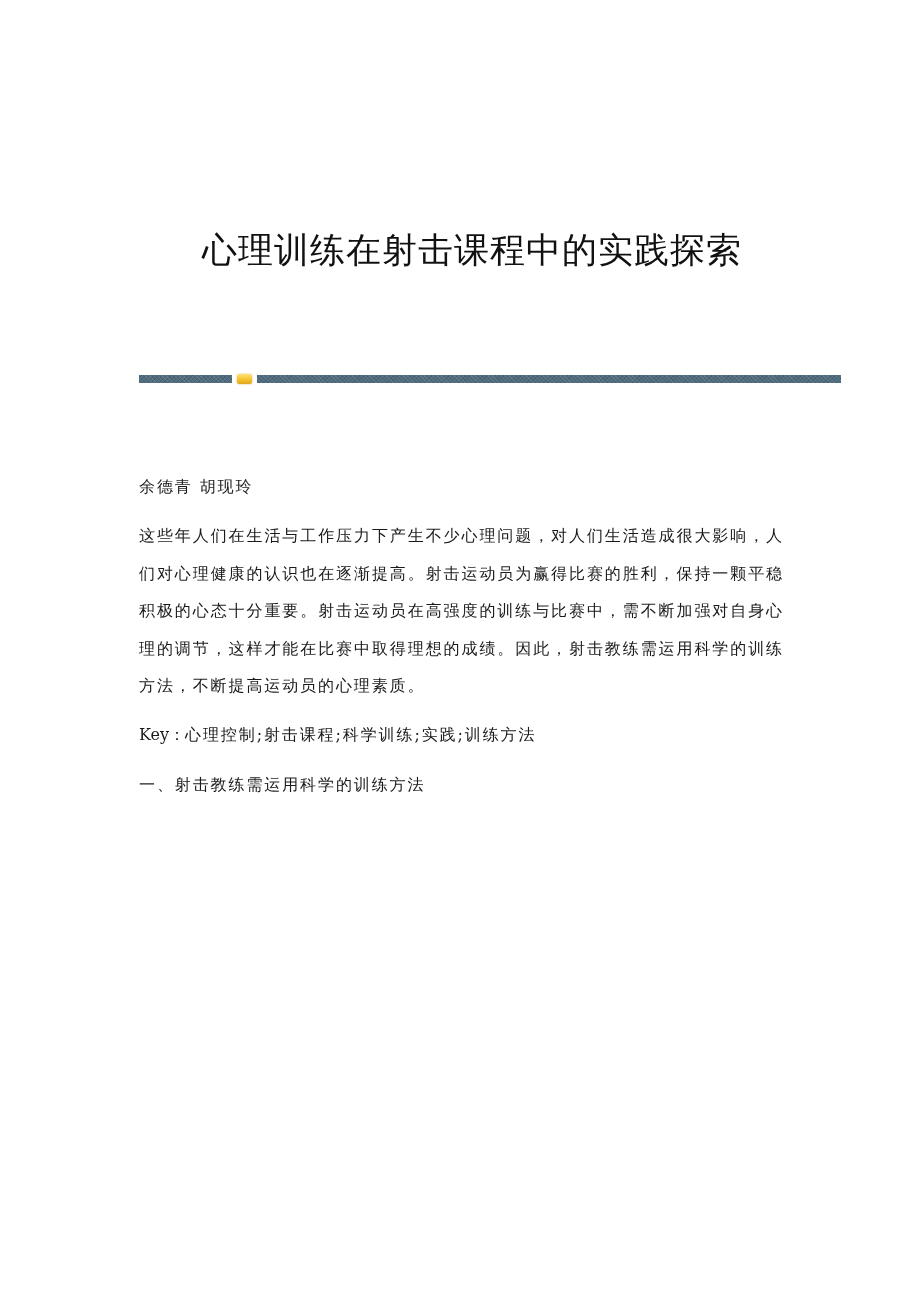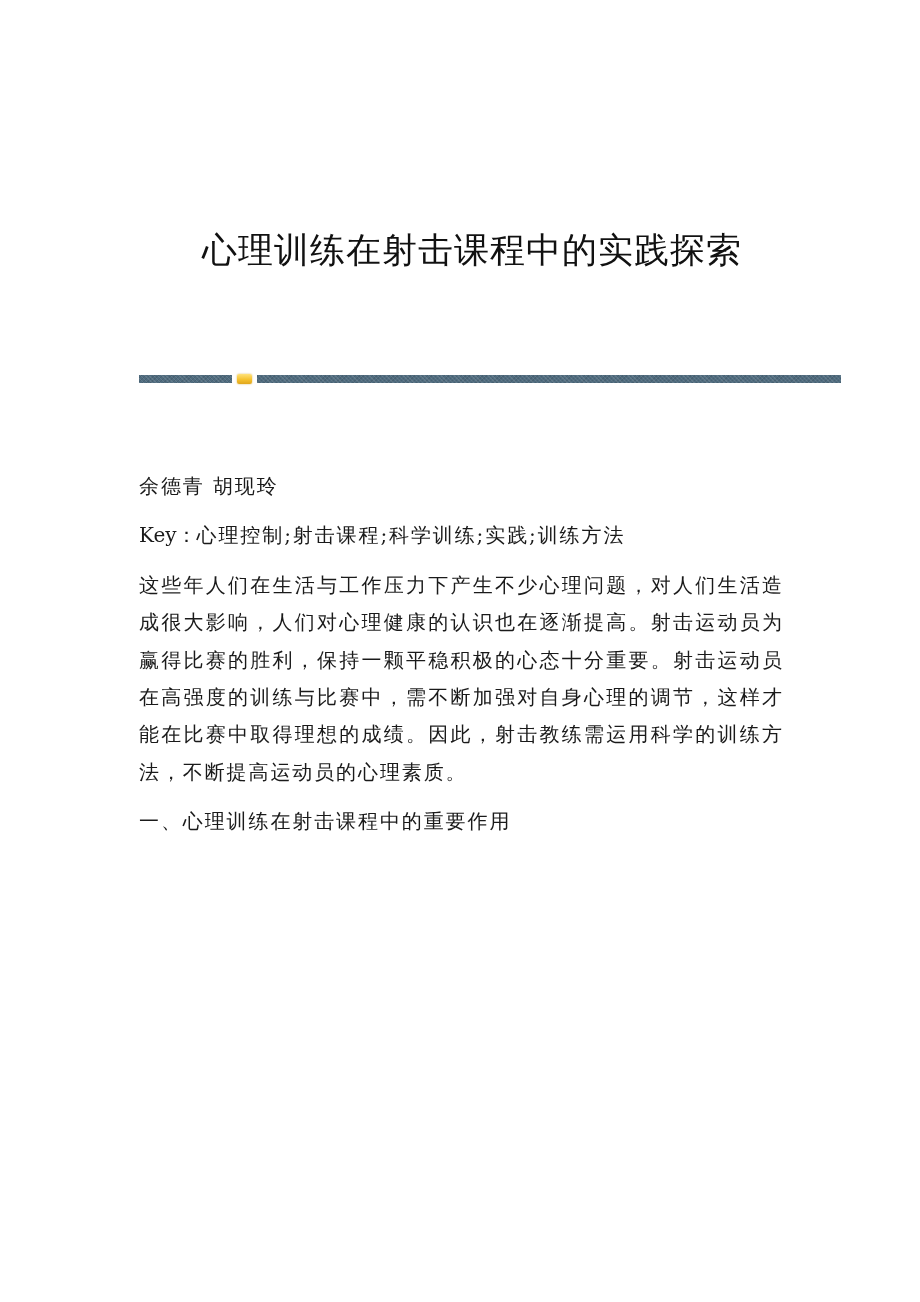--- a/index.html
+++ b/index.html
@@ -55,21 +55,21 @@
       height: 10px;
       border-radius: 2px;
       background: linear-gradient(180deg, #ffe27a 0%, #f5c230 55%, #e0a61c 100%);
       box-shadow: 0 0 2px #d9b560;
     }
     .content {
       position: absolute;
       left: 139px;
       top: 468px;
       width: 645px;
-      font-size: 20px;
+      font-size: 16px;
       line-height: 37.4px;
     }
     .para {
       margin: 0 0 12px 0;
       letter-spacing: 1.9px;
       text-align: justify;
     }
     .para-authors { margin-bottom: 12px; }
     .label { letter-spacing: 0; }
   </style>
@@ -81,18 +81,18 @@
 <div class="divider">
   <div class="seg seg-left"></div>
   <div class="ornament"></div>
   <div class="seg seg-right"></div>
 </div>
 
 <div class="content">
   <p class="para para-authors">余德青 胡现玲</p>
 
 
+  <p class="para">这些年人们在生活与工作压力下产生不少心理问题，对人们生活造成很大影响，人们对心理健康的认识也在逐渐提高。射击运动员为赢得比赛的胜利，保持一颗平稳积极的心态十分重要。射击运动员在高强度的训练与比赛中，需不断加强对自身心理的调节，这样才能在比赛中取得理想的成绩。因此，射击教练需运用科学的训练方法，不断提高运动员的心理素质。</p>
+
   <p class="para"><span class="label">Key：</span><span>心理控制;射击课程;科学训练;实践;训练方法</span></p>
 
-  <p class="para">这些年人们在生活与工作压力下产生不少心理问题，对人们生活造成很大影响，人们对心理健康的认识也在逐渐提高。射击运动员为赢得比赛的胜利，保持一颗平稳积极的心态十分重要。射击运动员在高强度的训练与比赛中，需不断加强对自身心理的调节，这样才能在比赛中取得理想的成绩。因此，射击教练需运用科学的训练方法，不断提高运动员的心理素质。</p>
-
-  <p class="para">一、心理训练在射击课程中的重要作用</p>
+  <p class="para">一、射击教练需运用科学的训练方法</p>
 </div>
 
 </body></html>

